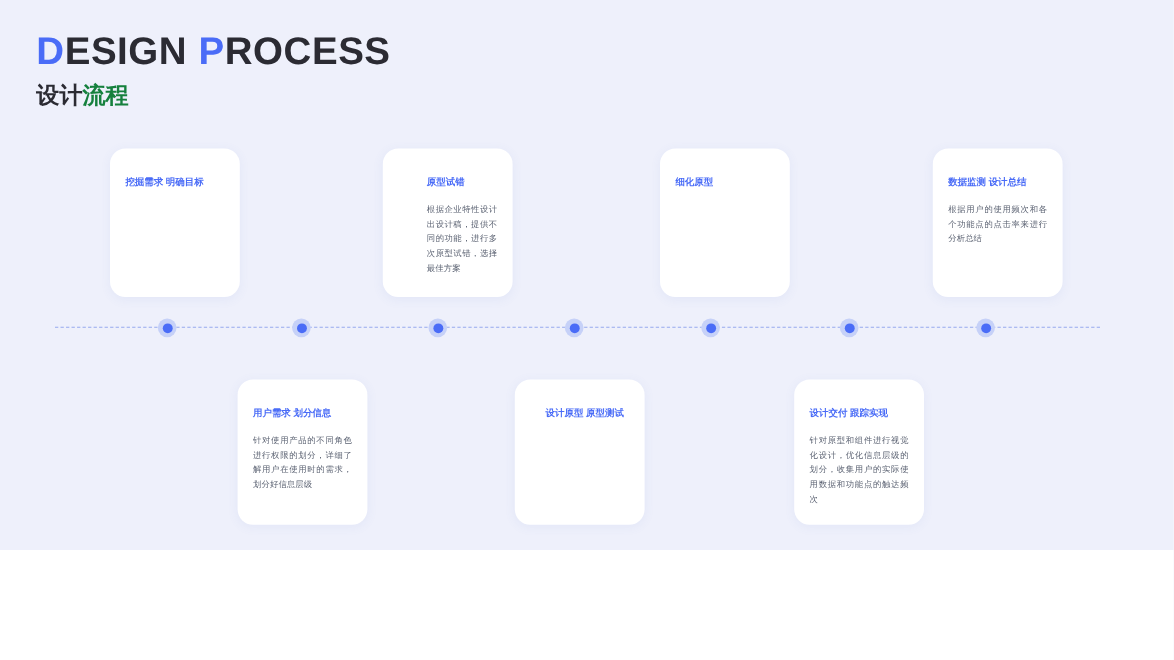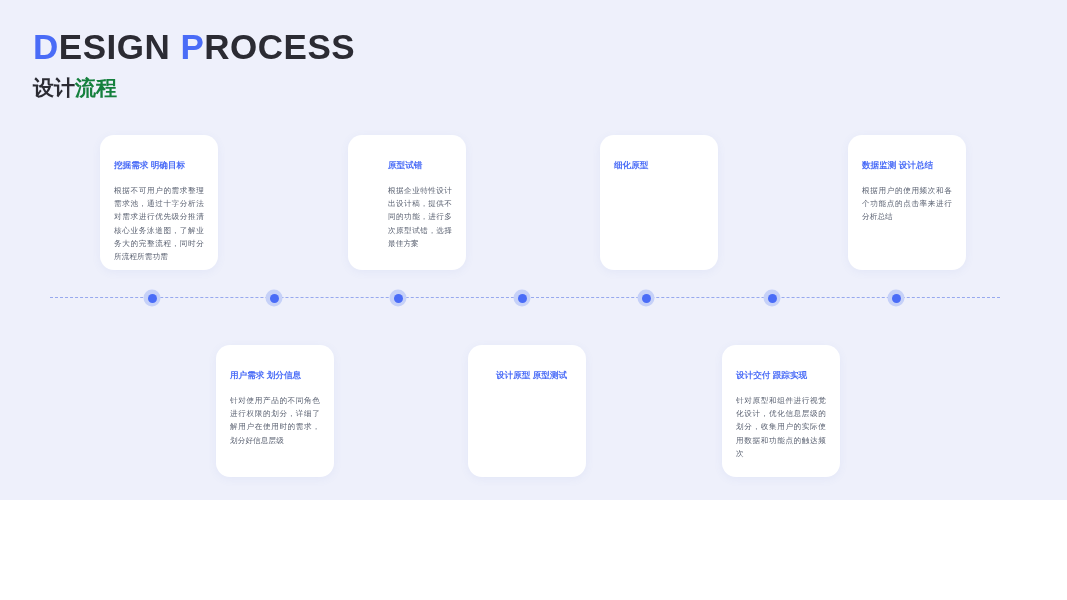--- a/index.html
+++ b/index.html
@@ -147,21 +147,20 @@
         <div class="dot-core"></div>
       </div>
       <div class="timeline-dot" style="left: 896px;">
         <div class="dot-core"></div>
       </div>
     </div>
 
   <div id="cards-top-layer">
       <div class="card card-top" style="left: 100px;">
         <div class="card-heading">挖掘需求 明确目标</div>
-        <div class="card-body">根据不可用户的需求整理需求池，通过十字分析法对需求进行优先级分推清核心业务泳道图，了解业务大的完整流程，同时分所流程所需功需</div>
       </div>
       <div class="card card-top" style="left: 348px; padding-left: 40px;">
         <div class="card-heading">原型试错</div>
         <div class="card-body">根据企业特性设计出设计稿，提供不同的功能，进行多次原型试错，选择最佳方案</div>
       </div>
       <div class="card card-top" style="left: 600px;">
         <div class="card-heading">细化原型</div>
       </div>
       <div class="card card-top" style="left: 848px;">
         <div class="card-heading">数据监测 设计总结</div>

